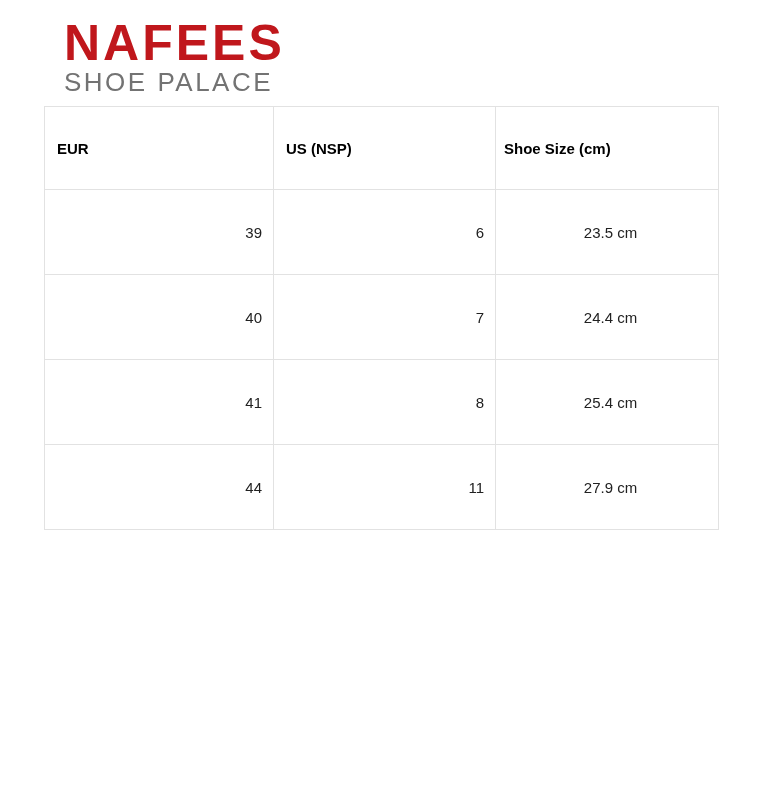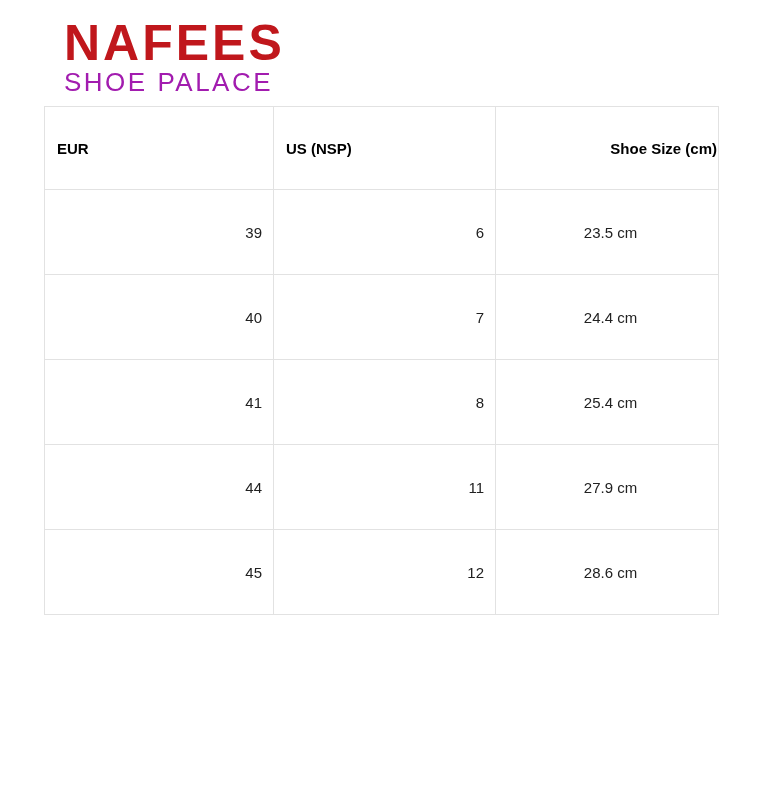--- a/index.html
+++ b/index.html
@@ -29,21 +29,21 @@
     font-weight: 800;
     letter-spacing: 3px;
     color: #c0171c;
     line-height: 1.0;
     font-family: "Liberation Sans", sans-serif;
   }
   .logo-tagline {
     font-size: 26px;
     font-weight: 300;
     letter-spacing: 2.5px;
-    color: #a21caf;
+    color: #737373;
     line-height: 1.05;
     margin-top: 1px;
     font-family: "Liberation Sans", sans-serif;
   }
   
   table.size-table {
     position: absolute;
     left: 44px;
     top: 106px;
     width: 674px;
@@ -65,21 +65,20 @@
   table.size-table thead th {
     height: 80px;
     font-weight: bold;
     color: #000000;
     text-align: left;
     padding-left: 12px;
     font-size: 15px;
   }
   table.size-table thead th.cm-col {
     padding-left: 8px;
-    text-align: right;
   }
   table.size-table tbody td {
     height: 82px;
   }
   td.num-cell {
     text-align: right;
     padding-right: 11px;
   }
   td.cm-cell {
     text-align: center;
@@ -123,21 +122,16 @@
       <tr>
         <td class="num-cell">41</td>
         <td class="num-cell">8</td>
         <td class="cm-cell">25.4 cm</td>
       </tr>
       <tr>
         <td class="num-cell">44</td>
         <td class="num-cell">11</td>
         <td class="cm-cell">27.9 cm</td>
       </tr>
-      <tr>
-        <td class="num-cell">45</td>
-        <td class="num-cell">12</td>
-        <td class="cm-cell">28.6 cm</td>
-      </tr>
     </tbody>
   </table>
 
 </div>
 
 </body></html>

